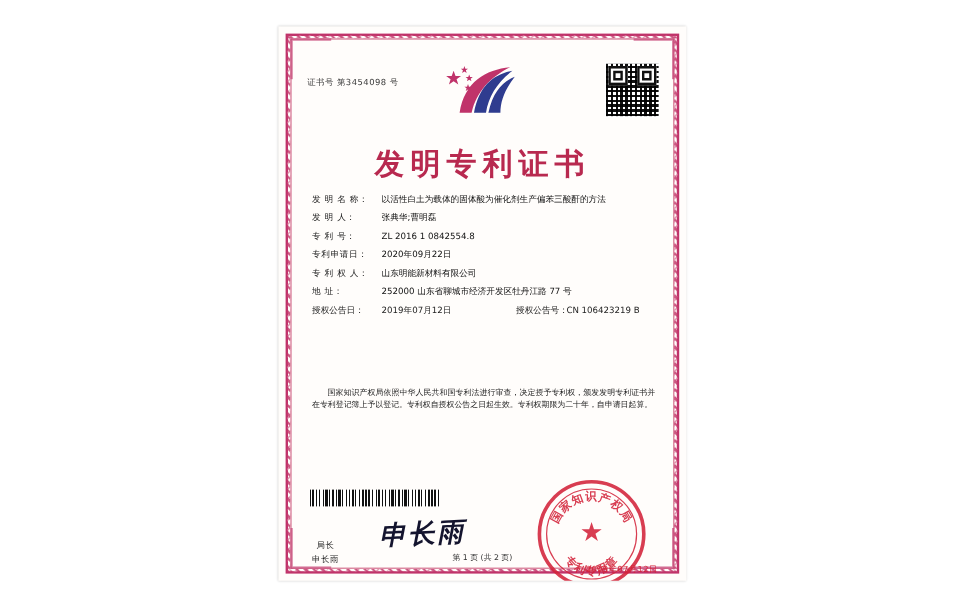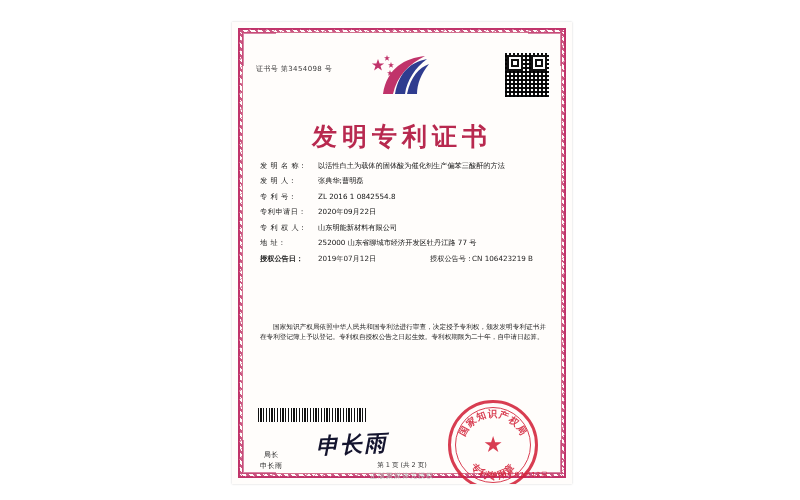--- a/index.html
+++ b/index.html
@@ -167,21 +167,21 @@
     overflow: hidden;
     text-overflow: ellipsis;
   }
   .field-row2 {
     display: flex;
     margin-bottom: 7.5px;
     white-space: nowrap;
   }
   .field-row2 .cellA { flex: 0 0 170px; display: flex; }
   .field-row2 .cellB { flex: 1 1 auto; display: flex; text-align: center; }
-  .field-row2 .k { width: 58px; flex: 0 0 58px; font-weight: bold; }
+  .field-row2 .k { width: 58px; flex: 0 0 58px; }
   .field-row2 .k2 { width: 42px; flex: 0 0 42px; }
 
   
   .paras {
     position: absolute;
     left: 28px;
     right: 26px;
     top: 300px;
     font-size: 6.6px;
     color: #222;
@@ -392,15 +392,14 @@
         </text>
         <text>
           <textPath href="#arcBottom" startOffset="50%" text-anchor="middle">专利专用章</textPath>
         </text>
       </svg>
       <div class="star">★</div>
     </div>
     <div class="seal-date">2019年07月12日</div>
 
     <div class="page-no">第 1 页 (共 2 页)</div>
-    <div class="watermark">正版聚媒体无授权</div>
   </div>
 </div>
 
 </body></html>

